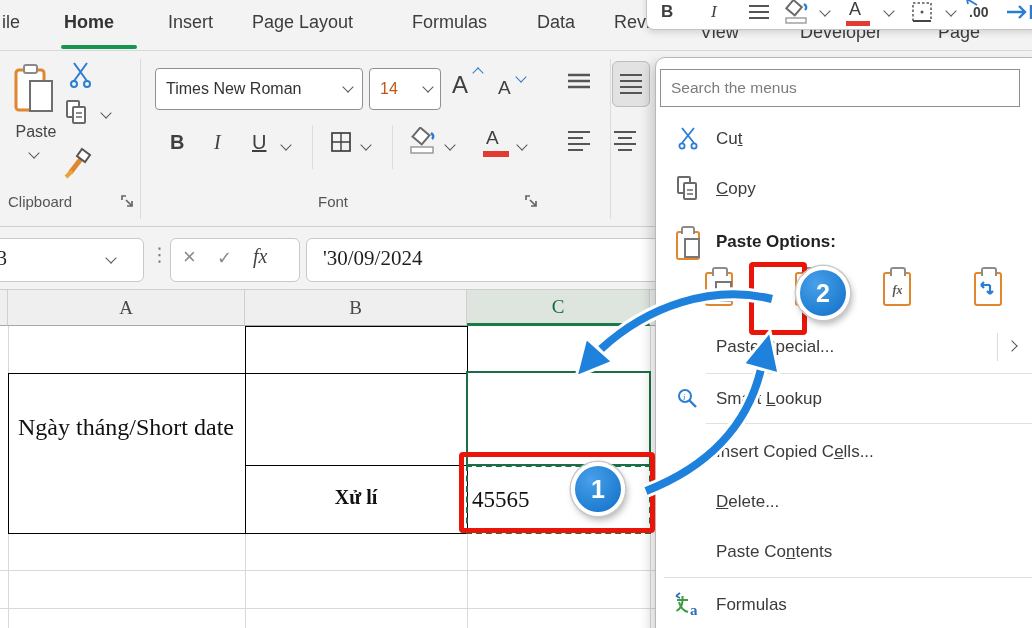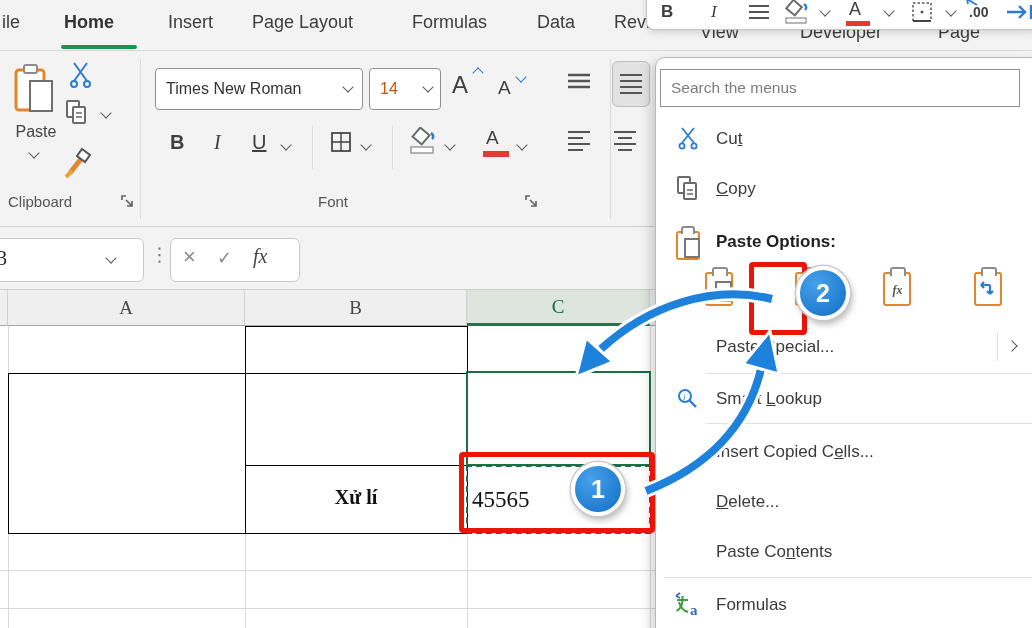--- a/index.html
+++ b/index.html
@@ -196,20 +196,23 @@
     <div class="fbox" style="left:-70px;top:11px;width:212px;height:42px">
       <span style="position:absolute;left:66px;top:8px;font-family:'Liberation Serif',serif;font-size:20px;color:#222">3</span>
       <span class="caret" style="position:absolute;right:28px;top:15px"></span>
     </div>
     <span class="abs" style="left:150px;top:16px;font-size:19px;color:#7a7a7a">⋮</span>
     <div class="fbox" style="left:170px;top:11px;width:128px;height:42px">
       <span style="position:absolute;left:12px;top:5px;font-size:22px;color:#8a8a8a">×</span>
       <span style="position:absolute;left:46px;top:8px;font-size:18px;color:#8a8a8a">✓</span>
       <span style="position:absolute;left:82px;top:6px;font-style:italic;font-family:'Liberation Serif',serif;font-size:20px;color:#444">fx</span>
     </div>
+    <div class="fbox" style="left:306px;top:11px;width:400px;height:42px">
+      <span style="position:absolute;left:16px;top:7px;font-family:'Liberation Serif',serif;font-size:21px;color:#1e1e1e">'30/09/2024</span>
+    </div>
   </div>
 
   <div class="abs grid">
     <div class="colhead" style="left:0;width:8px"></div>
     <div class="colhead" style="left:8px;width:237px">A</div>
     <div class="colhead" style="left:245px;width:222px">B</div>
     <div class="colhead sel" style="left:467px;width:183px">C</div>
     <div class="colhead" style="left:650px;width:12px"></div>
 
     <div class="gline" style="left:8px;top:36px;width:1px;height:302px"></div>
@@ -220,20 +223,21 @@
     <div class="gline" style="left:0;top:318px;width:662px;height:1px"></div>
 
     <div class="blk" style="left:245px;top:36px;width:223px;height:48px"></div>
     <div class="blk" style="left:8px;top:83px;width:238px;height:161px"></div>
     <div class="blk" style="left:245px;top:83px;width:223px;height:93px"></div>
     <div class="blk" style="left:245px;top:175px;width:223px;height:69px"></div>
 
     <div class="abs" style="left:466px;top:81px;width:185px;height:95px;border:2.5px solid #1a7044;box-sizing:border-box"></div>
     <div class="abs" style="left:466px;top:175px;width:185px;height:69px;border:2.5px dashed #1a7044;box-sizing:border-box"></div>
 
+    <div class="celltxt" style="left:10px;top:118px;width:232px;text-align:center;font-size:24px;line-height:38px">Ngày tháng/Short date</div>
     <div class="celltxt" style="left:245px;top:196px;width:222px;text-align:center;font-size:20px;font-weight:700">Xử lí</div>
     <div class="celltxt" style="left:472px;top:197px;font-size:23px">45565</div>
   </div>
 
   <div class="abs minibar">
     <span class="mb" style="left:14px;font-weight:700">B</span>
     <span class="mb" style="left:64px;font-style:italic;font-family:'Liberation Serif',serif">I</span>
     <svg class="abs" style="left:100px;top:18px" width="24" height="20">
       <path d="M2 3 h20 M2 9 h20 M2 15 h20" stroke="#555" stroke-width="2.2"></path>
     </svg>

